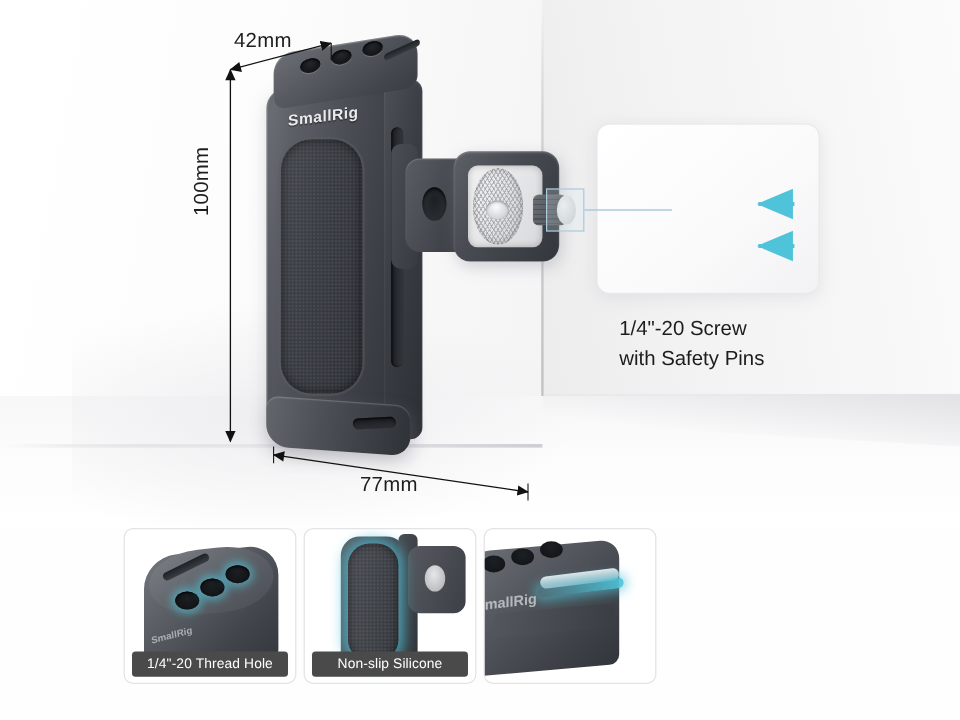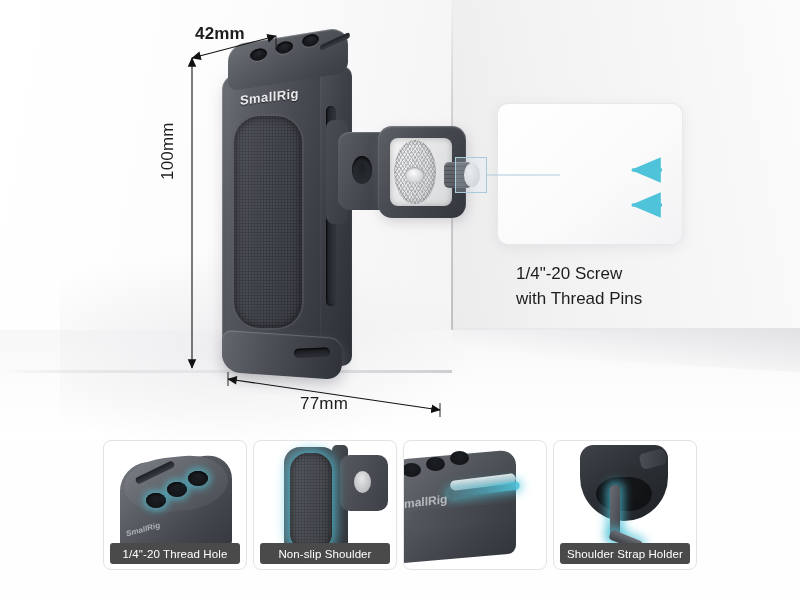--- a/index.html
+++ b/index.html
@@ -38,21 +38,21 @@
     position:absolute; left:0; top:370px; width:452px; height:3px;
     background:linear-gradient(to right, rgba(205,205,209,0) 0%, rgba(200,200,205,.5) 25%, rgba(192,192,198,.8) 100%);
   }
   .haze {
     position:absolute; left:60px; top:250px; width:420px; height:200px;
     background:radial-gradient(ellipse at 40% 50%, rgba(235,235,238,.8), rgba(255,255,255,0) 70%);
   }
 
   
   .dim-label { position:absolute; color:#1d1d1d; font-size:17px; letter-spacing:.2px; white-space:nowrap; }
-  .dim-42 { left:195px; top:24px;font-weight:bold; }
+  .dim-42 { left:195px; top:24px; }
   .dim-100 { left:158px; top:180px; transform:rotate(-90deg); transform-origin:left top; }
   .dim-77 { left:300px; top:394px; }
   .dim-svg { position:absolute; inset:0; width:800px; height:600px; pointer-events:none; }
 
   
   .handle { position:absolute; left:222px; top:36px; width:130px; height:340px; }
   .handle-top {
     position:absolute; left:6px; top:0; width:120px; height:46px;
     background:linear-gradient(150deg,#6c7076 0%,#585c62 35%,#44484e 75%,#3a3e44 100%);
     border-radius:16px 18px 10px 10px;
@@ -426,21 +426,21 @@
       <line x1="662" y1="205" x2="632" y2="205" stroke="#4fc3d9" stroke-width="3.2" marker-end="url(#cyanArrow)"></line>
     </g>
   </svg>
 
   <div class="dim-label dim-42">42mm</div>
   <div class="dim-label dim-100">100mm</div>
   <div class="dim-label dim-77">77mm</div>
 
   <div class="callout-text">
     <div>1/4"-20 Screw</div>
-    <div>with Thread Pins</div>
+    <div>with Safety Pins</div>
   </div>
 
   <div class="features">
 
     <div class="feature">
       <div class="feat-art">
         <div class="f1-body"></div>
         <div class="f1-top"></div>
         <div class="f1-slot"></div>
         <div class="f1-hole f1h1"></div>
@@ -452,42 +452,32 @@
     </div>
 
     <div class="feature">
       <div class="feat-art">
         <div class="f2-body"></div>
         <div class="f2-col"></div>
         <div class="f2-arm"></div>
         <div class="f2-arm-hole"></div>
         <div class="f2-grip"></div>
       </div>
-      <div class="caption">Non-slip Shoulder</div>
+      <div class="caption">Non-slip Silicone</div>
     </div>
 
     <div class="feature">
       <div class="feat-art">
         <div class="f3-body"></div>
         <div class="f3-hole f3h1"></div>
         <div class="f3-hole f3h2"></div>
         <div class="f3-hole f3h3"></div>
         <div class="f3-slot"></div>
         <div class="f3-glow"></div>
         <div class="f3-band"></div>
         <div class="f3-logo">SmallRig</div>
       </div>
     </div>
 
-    <div class="feature">
-      <div class="feat-art">
-        <div class="f4-body"></div>
-        <div class="f4-rail"></div>
-        <div class="f4-cav"></div>
-        <div class="f4-hook"></div>
-        <div class="f4-hook-foot"></div>
-      </div>
-      <div class="caption">Shoulder Strap Holder</div>
-    </div>
 
   </div>
 
 </div>
 
 </body></html>

